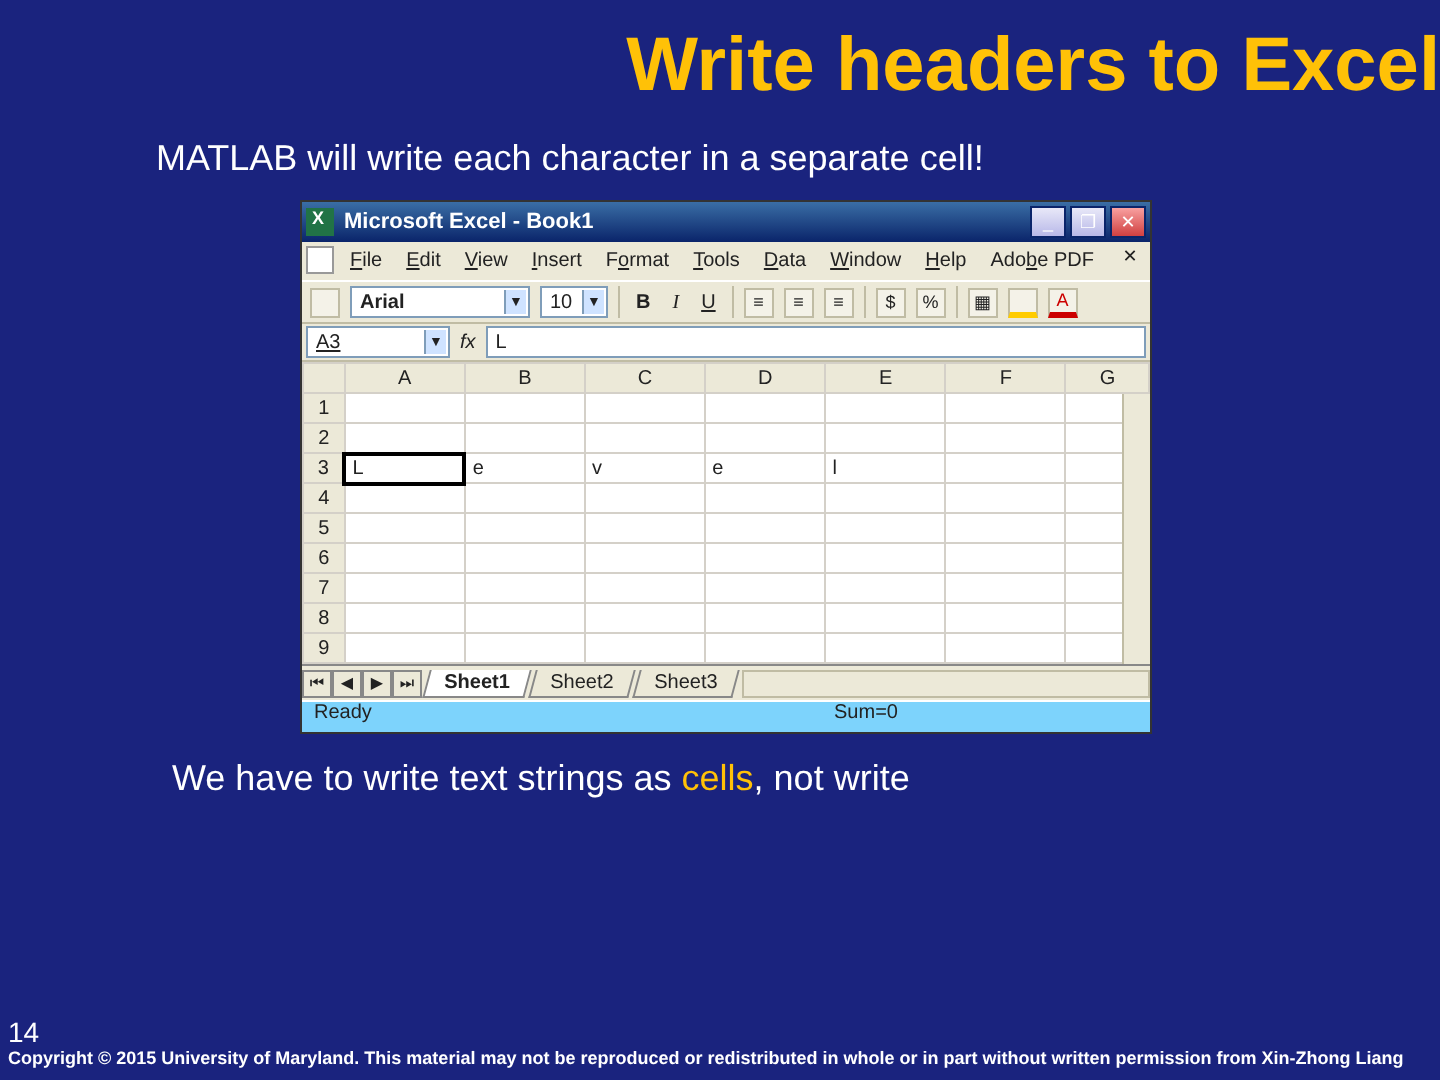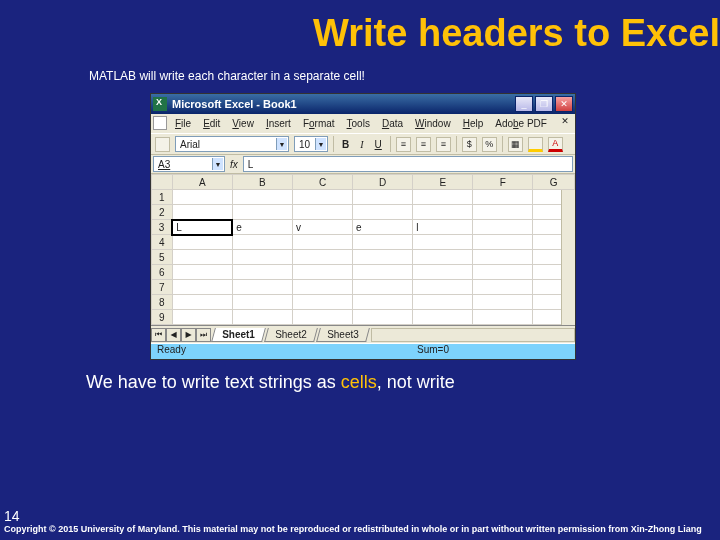--- a/index.html
+++ b/index.html
@@ -14,23 +14,22 @@
   .slide-title {
     text-align: right;
     font-size: 38px;
     font-weight: bold;
     color: #ffc107;
     padding-top: 12px;
     font-family: Verdana, sans-serif;
   }
   .subtitle {
     color: #fff;
-    font-size: 12px;
+    font-size: 18px;
     padding: 14px 60px 10px 78px;
-    margin-left: 11px;
   }
   .caption {
     color: #fff;
     font-size: 18px;
     padding: 12px 0 0 86px;
   }
   .caption .hl { color: #ffc107; }
   .footer {
     position: absolute;
     bottom: 6px;
@@ -140,21 +139,21 @@
     position: relative;
   }
   .font-box .dd {
     position:absolute; right:1px; top:1px;
     width:11px; height:12px;
     background:#cfe3ff;
     border-left:1px solid #7f9db9;
     display:flex;align-items:center;justify-content:center;
     font-size:7px;
   }
-  .fname { width: 114px; }
+  .fname { width: 90px; font-weight: bold; }
   .fsize { width: 34px; }
   .tb-btn { padding: 0 3px; }
   .bold { font-weight: bold; }
   .ital { font-style: italic; font-family: 'Times New Roman', serif; }
   .formula-row {
     display: flex;
     background: #ece9d8;
     border-bottom: 1px solid #c0bca4;
     padding: 1px 2px;
     font-size: 10px;

